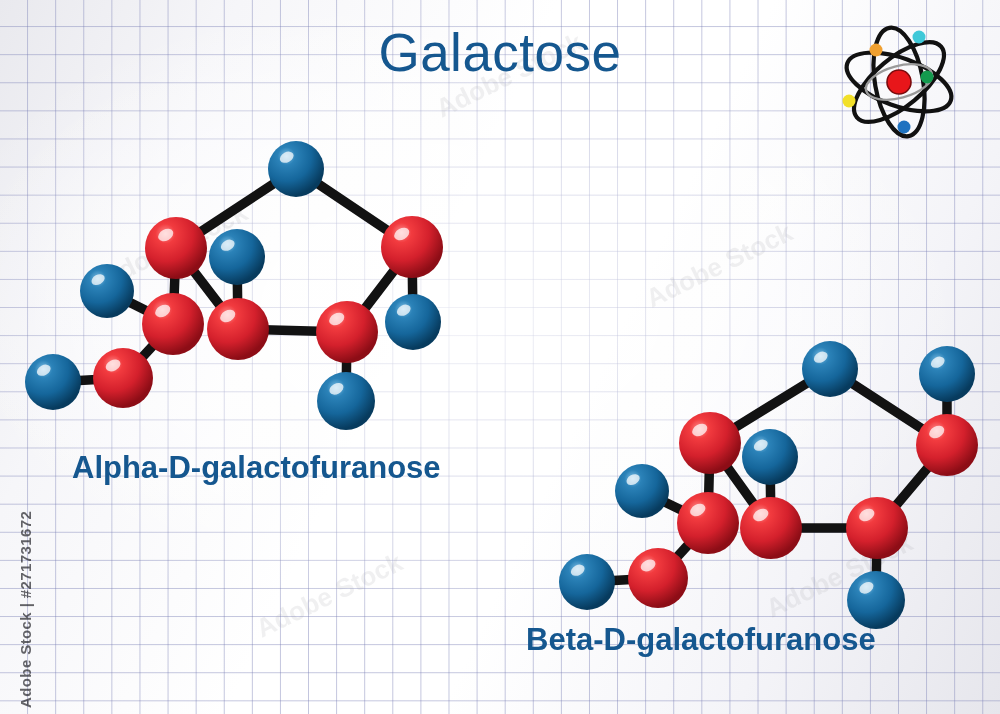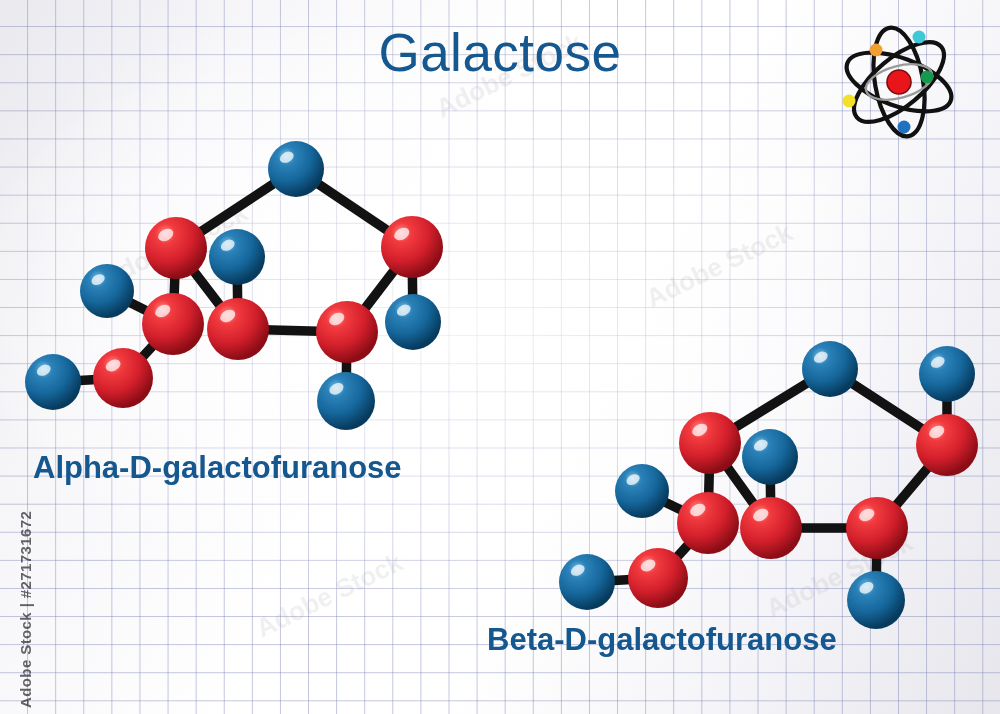--- a/index.html
+++ b/index.html
@@ -41,20 +41,21 @@
     user-select:none;
   }
   .caption{
     position:absolute;
     font-size:31px;line-height:1;
     font-weight:700;
     color:#15578f;
     letter-spacing:0px;
     white-space:nowrap;
     user-select:none;
+    margin-left:39px;
   }
   #caption-alpha{left:33px;top:452px;}
   #caption-beta{left:487px;top:624px;}
 
   svg.mol{position:absolute;left:0;top:0;width:1000px;height:714px;overflow:visible;pointer-events:none;}
 
   #atom-icon{position:absolute;left:836px;top:22px;width:126px;height:120px;}
 
   
   .wm{

